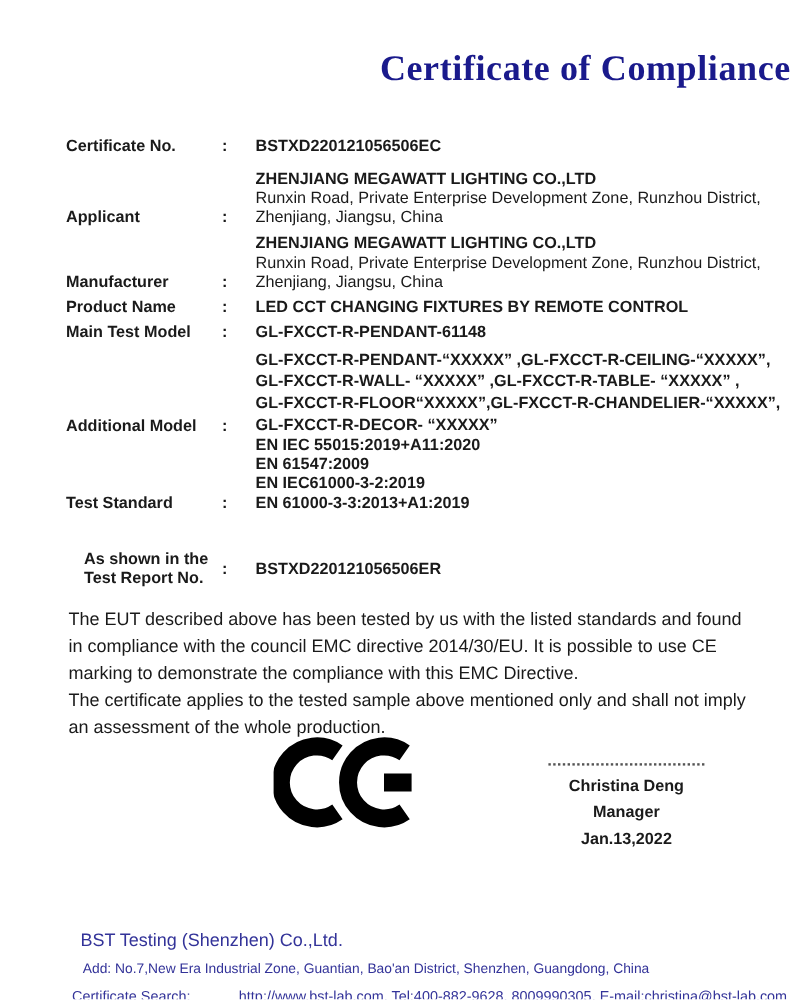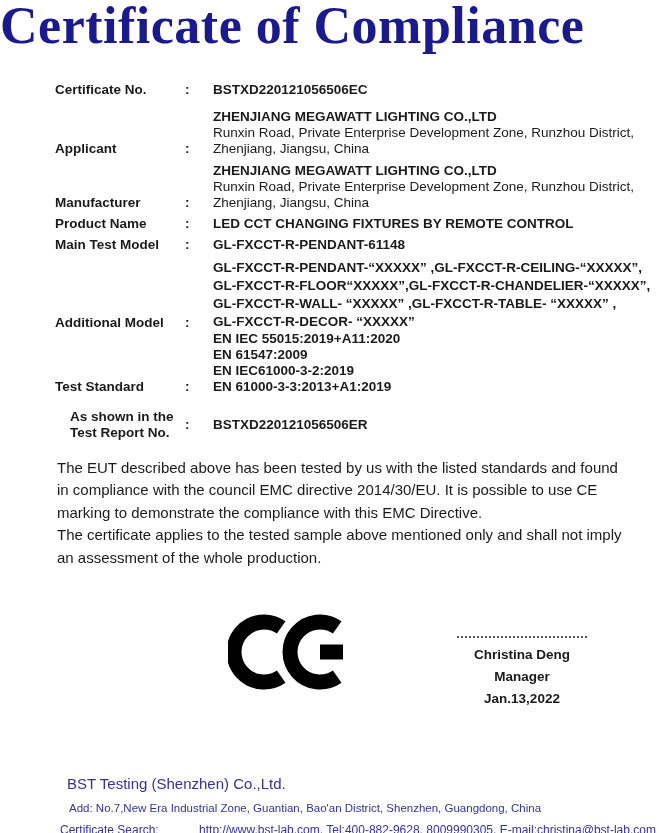--- a/index.html
+++ b/index.html
@@ -8,25 +8,25 @@
     position:relative;
     width:659px; height:833px;
     background:#fff;
     font-family:"Liberation Sans", sans-serif;
     color:#1a1a1a;
     overflow:hidden;
   }
   .title {
     font-family:"Liberation Serif", serif;
     font-weight:bold;
-    font-size:52px;
+    font-size:30px;
     line-height:44px;
     letter-spacing:0.5px;
-    text-align:left;
-    padding-top:4px;
+    text-align:right;
+    padding-top:36px;
     color:var(--color-title, #1a1a8c);
   }
   .fields { margin:34px 18px 0 55px; font-size:13.5px; line-height:16px; }
   .row { display:flex; align-items:flex-end; }
   .row.center { align-items:center; }
   .lbl { width:130px; flex-shrink:0; font-weight:bold; }
   .col { width:13px; flex-shrink:0; font-weight:bold; }
   .val { flex:1 1 auto; }
   .b { font-weight:bold; }
   .line { white-space:nowrap;padding-left:15px; }
@@ -94,38 +94,38 @@
       <div class="lbl">Main Test Model</div>
       <div class="col">:</div>
       <div class="val b line">GL-FXCCT-R-PENDANT-61148</div>
     </div>
 
     <div class="row" style="margin-bottom:0">
       <div class="lbl">Additional Model</div>
       <div class="col">:</div>
       <div class="val b model-lines">
         <div class="line">GL-FXCCT-R-PENDANT-“XXXXX” ,GL-FXCCT-R-CEILING-“XXXXX”,</div>
+        <div class="line">GL-FXCCT-R-WALL- “XXXXX” ,GL-FXCCT-R-TABLE- “XXXXX” ,</div>
         <div class="line">GL-FXCCT-R-FLOOR“XXXXX”,GL-FXCCT-R-CHANDELIER-“XXXXX”,</div>
-        <div class="line">GL-FXCCT-R-WALL- “XXXXX” ,GL-FXCCT-R-TABLE- “XXXXX” ,</div>
         <div class="line">GL-FXCCT-R-DECOR- “XXXXX”</div>
       </div>
     </div>
 
     <div class="row" style="margin-bottom:2px">
       <div class="lbl">Test Standard</div>
       <div class="col">:</div>
       <div class="val b">
         <div class="line">EN IEC 55015:2019+A11:2020</div>
         <div class="line">EN 61547:2009</div>
         <div class="line">EN IEC61000-3-2:2019</div>
         <div class="line">EN 61000-3-3:2013+A1:2019</div>
       </div>
     </div>
 
-    <div class="row center" style="margin-top:14px">
+    <div class="row center" style="margin-top:31px">
       <div class="lbl">
         <div class="line">As shown in the</div>
         <div class="line">Test Report No.</div>
       </div>
       <div class="col">:</div>
       <div class="val b line">BSTXD220121056506ER</div>
     </div>
 
   </div>
 

